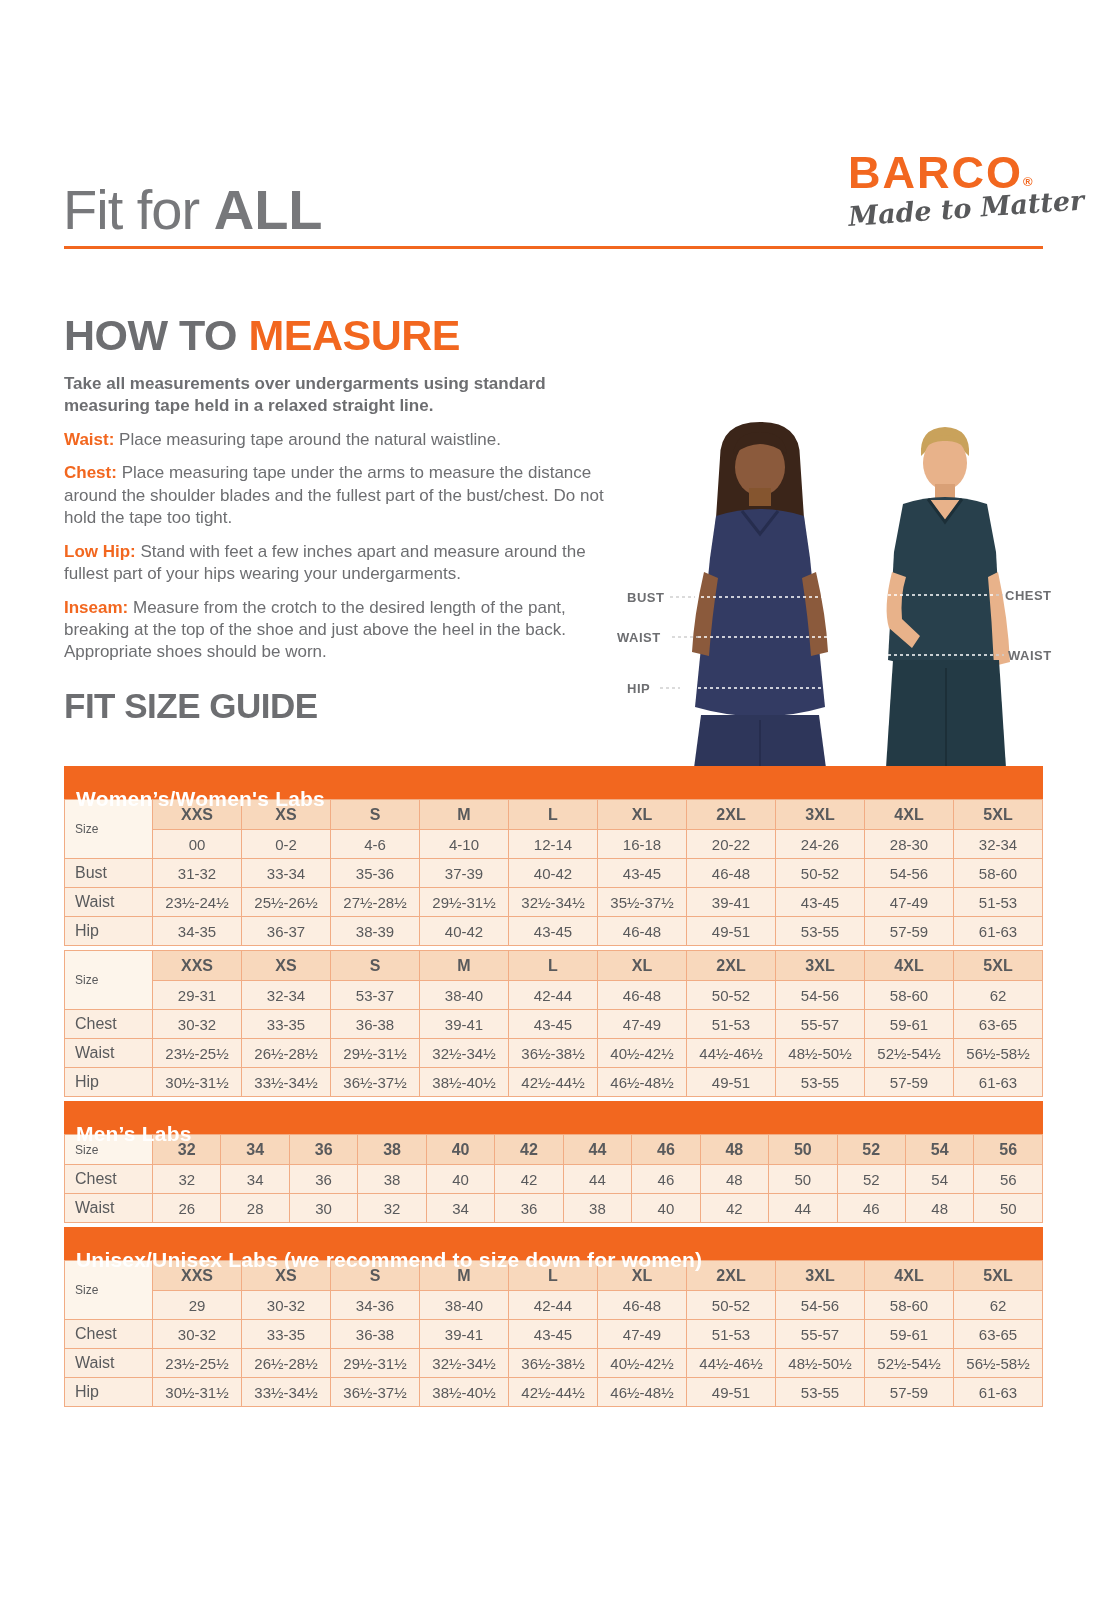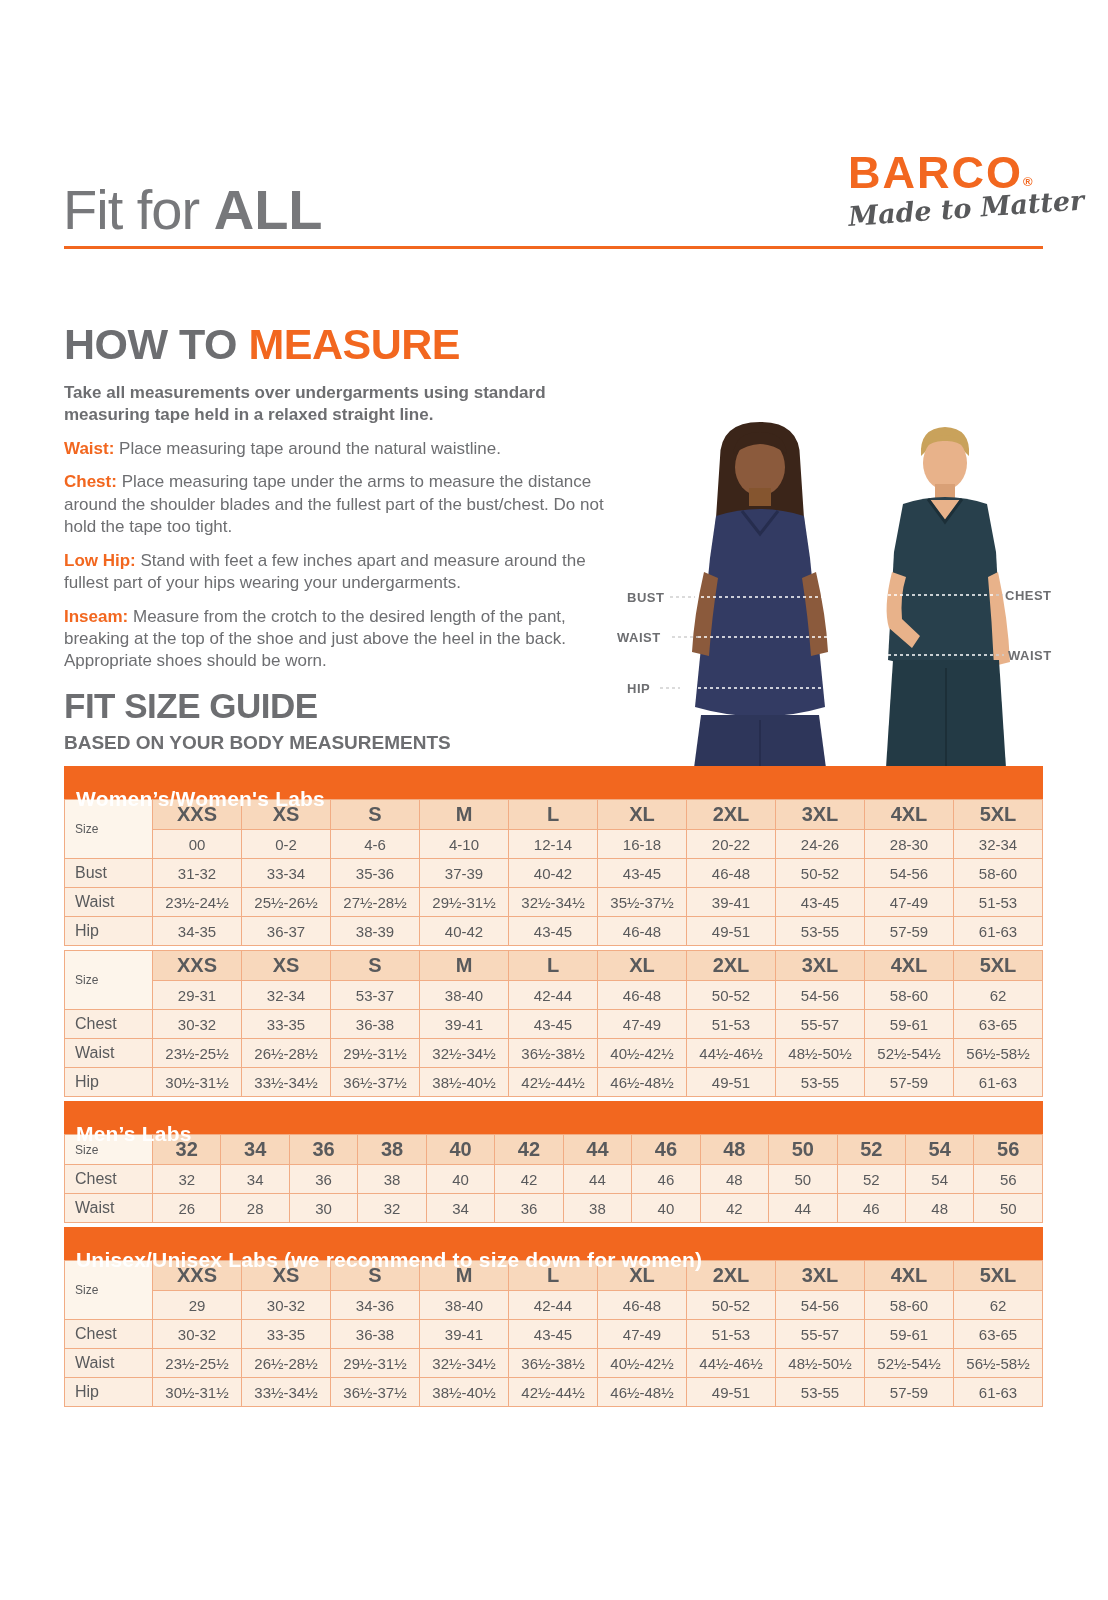--- a/index.html
+++ b/index.html
@@ -21,21 +21,21 @@
   .fit-title{position:absolute;left:63px;top:146px;font-size:56px;line-height:1;color:var(--title-gray);font-weight:500;letter-spacing:-1px;white-space:nowrap;margin-top:36px;}
   .fit-title b{font-weight:800;letter-spacing:0;}
   .head-rule{position:absolute;left:64px;top:246px;width:979px;height:3px;background:var(--accent);}
   .logo{position:absolute;left:848px;top:150px;width:198px;text-align:left;}
   .logo-brand{font-size:45px;font-weight:800;color:var(--accent);letter-spacing:2px;line-height:1;white-space:nowrap;}
   .logo-reg{font-size:13px;font-weight:700;vertical-align:2px;letter-spacing:0;}
   .logo-tagline{font-family:"DejaVu Serif",serif;font-style:italic;font-weight:700;font-size:27px;color:#58595B;transform:rotate(-4deg);margin-top:-1px;white-space:nowrap;}
 
   
   .measure{position:absolute;left:64px;top:314px;width:566px;}
-  .measure h2{font-size:43px;line-height:1;font-weight:800;letter-spacing:-0.5px;margin-top:9px;}
+  .measure h2{font-size:43px;line-height:1;font-weight:800;letter-spacing:-0.5px;}
   .h2-gray{color:var(--body-gray);}
   .h2-orange{color:var(--accent);}
   .m-intro{margin-top:16px;font-size:17px;font-weight:700;color:var(--body-gray);line-height:1.32;}
   .m-item{margin-top:11px;font-size:17px;color:var(--body-gray);line-height:1.32;}
   .m-label{color:var(--accent);font-weight:700;}
 
   
   .models{position:absolute;left:600px;top:420px;width:508px;height:348px;}
   .models svg{position:absolute;left:0;top:0;}
   .flabel{position:absolute;font-size:13px;font-weight:700;color:var(--body-gray);letter-spacing:0.5px;}
@@ -44,21 +44,21 @@
   .fsg{position:absolute;left:64px;top:688px;}
   .fsg h3{font-size:35px;font-weight:800;color:var(--body-gray);line-height:1;letter-spacing:-0.5px;}
   .fsg-sub{margin-top:9px;font-size:19px;font-weight:700;color:var(--body-gray);letter-spacing:0;}
 
   
   .tables{position:absolute;left:64px;top:766px;width:979px;}
   .tblock{margin-bottom:4px;}
   .tbar{background:var(--accent);color:#fff;font-weight:700;font-size:21px;height:33px;line-height:33px;padding:16px 12px;letter-spacing:0.2px;}
   .tblock table{width:100%;border-collapse:collapse;table-layout:fixed;font-size:15px;color:var(--table-text);}
   .tblock td{border:1px solid var(--cell-border);text-align:center;height:29px;padding:0 2px;background:var(--cell-light);font-weight:400;}
-  .tblock td.hdr{background:var(--cell-hdr);font-weight:700;height:30px;font-size:20px;}
+  .tblock td.hdr{background:var(--cell-hdr);font-weight:700;height:30px;font-size:16px;}
   .tblock td.sizelbl{background:var(--cell-size);text-align:left;padding-left:10px;font-size:12px;}
   .tblock td.rowlbl{text-align:left;padding-left:10px;font-size:16px;}
 </style>
 </head>
 <body>
 
 <div class="page">
 
   <div class="fit-title"><span>Fit for </span><b>ALL</b></div>
 
@@ -120,21 +120,20 @@
     </svg>
     <div class="flabel" style="left:27px;top:170px;">BUST</div>
     <div class="flabel" style="left:17px;top:210px;">WAIST</div>
     <div class="flabel" style="left:27px;top:261px;">HIP</div>
     <div class="flabel" style="left:405px;top:168px;">CHEST</div>
     <div class="flabel" style="left:408px;top:228px;">WAIST</div>
   </div>
 
   <div class="fsg">
     <h3>FIT SIZE GUIDE</h3>
-    <div class="fsg-sub">BASED ON YOUR BODY MEASUREMENTS</div>
   </div>
 
   <div class="tables">
       <div class="tblock">
         <div class="tbar">Women’s/Women's Labs</div>
         <table>
           <colgroup>
             <col style="width: 88px;">
             <col>
             <col>

